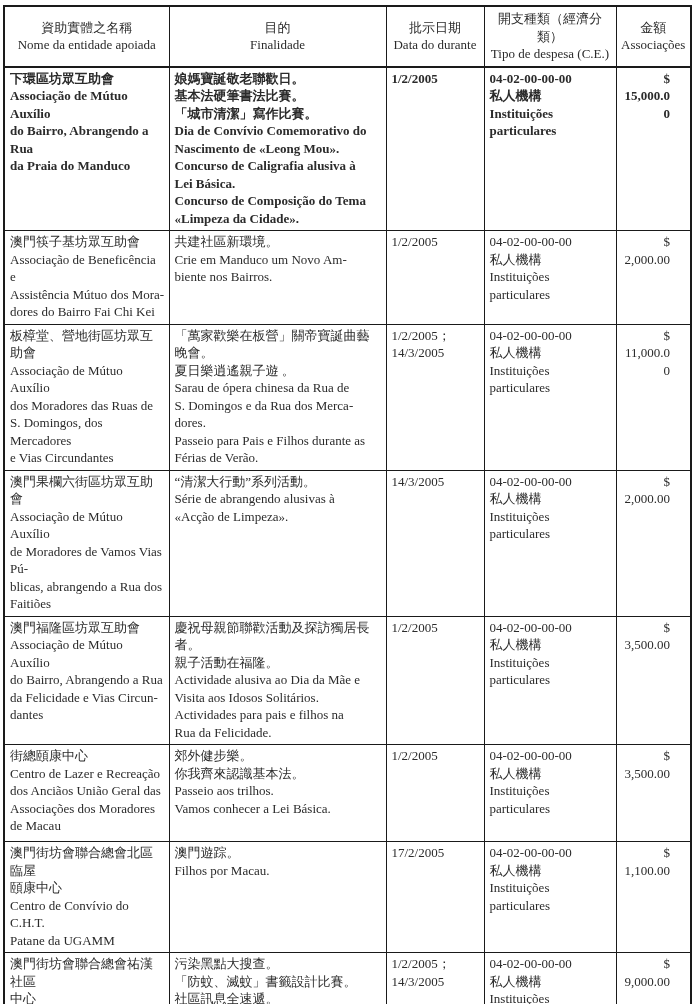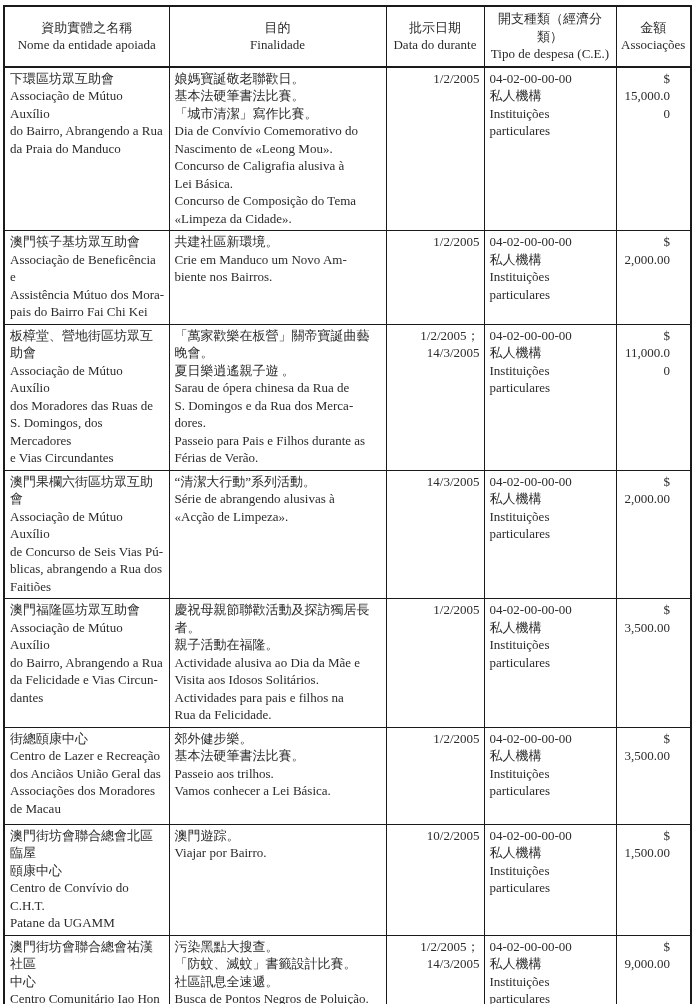--- a/index.html
+++ b/index.html
@@ -41,24 +41,24 @@
     overflow: hidden;
   }
   thead th {
     text-align: center;
     vertical-align: middle;
     height: 44px;
     padding: 3px 2px;
     border-bottom: 2px solid #1a1a1a;
     white-space: pre-line;
   }
-  td.date   { text-align: right; }
+  td.date   { text-align: left; }
   td.amount { text-align: right; padding-right: 20px; }
 
-  tbody tr:nth-child(1) td { height: 157px; }
+  tbody tr:nth-child(1) td { height: 157px; font-weight: bold; }
   tbody tr:nth-child(2) td { height: 78px;  }
   tbody tr:nth-child(3) td { height: 129px; margin-left: 34px; }
   tbody tr:nth-child(4) td { height: 103px; }
   tbody tr:nth-child(5) td { height: 108px; }
   tbody tr:nth-child(6) td { height: 91px;  }
   tbody tr:nth-child(7) td { height: 87px;  }
   tbody tr:nth-child(8) td { height: 158px; }
 </style>
 </head>
 <body>
@@ -104,21 +104,21 @@
         <td class="date">1/2/2005</td>
         <td>04-02-00-00-00
 私人機構
 Instituições particulares</td>
         <td class="amount">$ 15,000.00</td>
       </tr>
       <tr>
         <td>澳門筷子基坊眾互助會
 Associação de Beneficência e
 Assistência Mútuo dos Mora-
-pais do Bairro Fai Chi Kei</td>
+dores do Bairro Fai Chi Kei</td>
         <td>共建社區新環境。
 Crie em Manduco um Novo Am-
 biente nos Bairros.</td>
         <td class="date">1/2/2005</td>
         <td>04-02-00-00-00
 私人機構
 Instituições particulares</td>
         <td class="amount">$ 2,000.00</td>
       </tr>
       <tr>
@@ -137,21 +137,21 @@
         <td class="date">1/2/2005；
 14/3/2005</td>
         <td>04-02-00-00-00
 私人機構
 Instituições particulares</td>
         <td class="amount">$ 11,000.00</td>
       </tr>
       <tr>
         <td>澳門果欄六街區坊眾互助會
 Associação de Mútuo Auxílio
-de Concurso de Seis Vias Pú-
+de Moradores de Vamos Vias Pú-
 blicas, abrangendo a Rua dos
 Faitiões</td>
         <td>“清潔大行動”系列活動。
 Série de abrangendo alusivas à
 «Acção de Limpeza».</td>
         <td class="date">14/3/2005</td>
         <td>04-02-00-00-00
 私人機構
 Instituições particulares</td>
         <td class="amount">$ 2,000.00</td>
@@ -174,41 +174,41 @@
 Instituições particulares</td>
         <td class="amount">$ 3,500.00</td>
       </tr>
       <tr>
         <td>街總頤康中心
 Centro de Lazer e Recreação
 dos Anciãos União Geral das
 Associações dos Moradores
 de Macau</td>
         <td>郊外健步樂。
-基本法硬筆書法比賽。
+你我齊來認識基本法。
 Passeio aos trilhos.
 Vamos conhecer a Lei Básica.</td>
         <td class="date">1/2/2005</td>
         <td>04-02-00-00-00
 私人機構
 Instituições particulares</td>
         <td class="amount">$ 3,500.00</td>
       </tr>
       <tr>
         <td>澳門街坊會聯合總會北區臨屋
 頤康中心
 Centro de Convívio do C.H.T.
 Patane da UGAMM</td>
         <td>澳門遊踪。
-Viajar por Bairro.</td>
-        <td class="date">10/2/2005</td>
-        <td>04-02-00-00-00
-私人機構
-Instituições particulares</td>
-        <td class="amount">$ 1,500.00</td>
+Filhos por Macau.</td>
+        <td class="date">17/2/2005</td>
+        <td>04-02-00-00-00
+私人機構
+Instituições particulares</td>
+        <td class="amount">$ 1,100.00</td>
       </tr>
       <tr>
         <td>澳門街坊會聯合總會祐漢社區
 中心
 Centro Comunitário Iao Hon
 da UGAM</td>
         <td>污染黑點大搜查。
 「防蚊、滅蚊」書籤設計比賽。
 社區訊息全速遞。
 Busca de Pontos Negros de Poluição.

